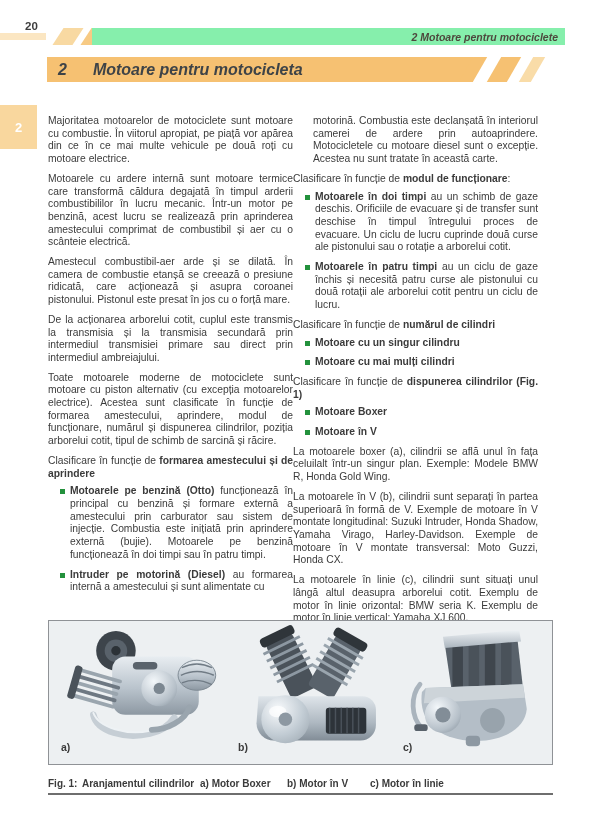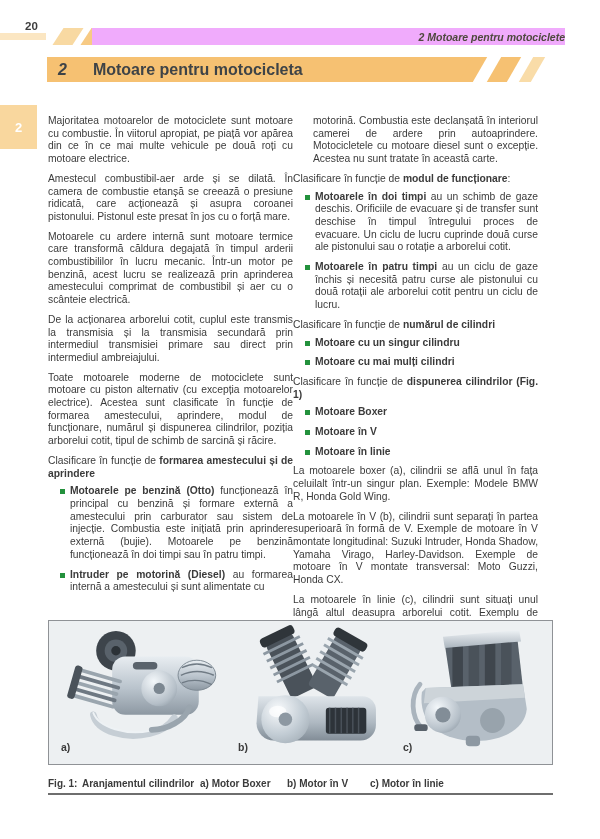--- a/index.html
+++ b/index.html
@@ -7,33 +7,33 @@
     position:relative; width:600px; height:839px; background:#ffffff;
     font-family:"Liberation Sans", sans-serif; color:#3b3b3b; overflow:hidden;
   }
 
   
   .page-num { position:absolute; left:25px; top:20px; font-size:11.5px; font-weight:bold; color:#3d3d3d; }
   .head-strip { position:absolute; left:0; top:33px; width:46px; height:7px; background:#fbe6c2; }
   .head-diag { position:absolute; left:58px; top:28px; width:20px; height:17px; background:#f8d9a2; transform:skewX(-33deg); }
   .head-slant { position:absolute; left:86px; top:28px; width:16px; height:17px; background:#f7ca84; transform:skewX(-33deg); }
   .head-bar {
-    position:absolute; left:92px; top:28px; width:473px; height:17px; background:#f0abfc;
-    display:flex; align-items:center; justify-content:flex-end; box-sizing:border-box;
+    position:absolute; left:92px; top:28px; width:473px; height:17px; background:#86efac;
+    display:flex; align-items:center; justify-content:flex-end; padding-right:7px; box-sizing:border-box;
   }
   .head-bar span { font-size:10.5px; font-weight:bold; font-style:italic; color:#4d483d; }
 
   
   .banner {
     position:absolute; left:47px; top:57px; width:426px; height:25px; background:#f6c172;
     display:flex; align-items:center;
   }
   .banner-end { position:absolute; left:466px; top:57px; width:14px; height:25px; background:#f6c172; transform:skewX(-30deg); }
   .banner .bnum { font-size:16px; font-weight:bold; font-style:italic; color:#3e4347; margin-left:11px; }
-  .banner .btitle { font-size:16px; font-weight:bold; color:#3e4347; margin-left:26px; }
+  .banner .btitle { font-size:16px; font-weight:bold; font-style:italic; color:#3e4347; margin-left:26px; }
   .stripe1 { position:absolute; left:494px; top:57px; width:20px; height:25px; background:#f6c172; transform:skewX(-30deg); }
   .stripe2 { position:absolute; left:526px; top:57px; width:12px; height:25px; background:#f9dca8; transform:skewX(-30deg); }
 
   
   .side-tab {
     position:absolute; left:0; top:105px; width:37px; height:44px; background:#f9d79e;
     display:flex; align-items:center; justify-content:center;
     color:#ffffff; font-size:13px; font-weight:bold;
   }
 
@@ -101,22 +101,22 @@
   <div class="stripe2"></div>
 
   <div class="side-tab">
     <span>2</span>
   </div>
 
   <div class="columns">
 
     <div class="col">
       <p>Majoritatea motoarelor de motociclete sunt motoare cu combustie. În viitorul apropiat, pe piață vor apărea din ce în ce mai multe vehicule pe două roți cu motoare electrice.</p>
+      <p>Motoarele cu ardere internă sunt motoare termice care transformă căldura degajată în timpul arderii combustibililor în lucru mecanic. Într-un motor pe benzină, acest lucru se realizează prin aprinderea amestecului comprimat de combustibil și aer cu o scânteie electrică.</p>
       <p>Amestecul combustibil-aer arde și se dilată. În camera de combustie etanșă se creează o presiune ridicată, care acționează și asupra coroanei pistonului. Pistonul este presat în jos cu o forță mare.</p>
-      <p>Motoarele cu ardere internă sunt motoare termice care transformă căldura degajată în timpul arderii combustibililor în lucru mecanic. Într-un motor pe benzină, acest lucru se realizează prin aprinderea amestecului comprimat de combustibil și aer cu o scânteie electrică.</p>
       <p>De la acționarea arborelui cotit, cuplul este transmis la transmisia și la transmisia secundară prin intermediul transmisiei primare sau direct prin intermediul ambreiajului.</p>
 
 
       <p>Toate motoarele moderne de motociclete sunt motoare cu piston alternativ (cu excepția motoarelor electrice). Acestea sunt clasificate în funcție de formarea amestecului, aprindere, modul de funcționare, numărul și dispunerea cilindrilor, poziția arborelui cotit, tipul de schimb de sarcină și răcire.</p>
 
       <p class="cls"><span>Clasificare în funcție de </span><span class="boldpart">formarea amestecului și de aprindere</span></p>
 
       <ul class="blist">
         <li>
           <span class="bsq"></span><span class="lead">Motoarele pe benzină (Otto)</span><span> funcționează în principal cu benzină și formare externă a amestecului prin carburator sau sistem de injecție. Combustia este inițiată prin aprindere externă (bujie). Motoarele pe benzină funcționează în doi timpi sau în patru timpi.</span>
@@ -153,23 +153,20 @@
       </ul>
 
       <p class="cls"><span>Clasificare în funcție de </span><span class="boldpart">dispunerea cilindrilor (Fig. 1)</span></p>
 
       <ul class="blist">
         <li>
           <span class="bsq"></span><span class="lead">Motoare Boxer</span>
         </li>
         <li>
           <span class="bsq"></span><span class="lead">Motoare în V</span>
-        </li>
-        <li>
-          <span class="bsq"></span><span class="lead">Motoare în linie</span>
         </li>
       </ul>
 
       <p>La motoarele boxer (a), cilindrii se află unul în fața celuilalt într-un singur plan. Exemple: Modele BMW R, Honda Gold Wing.</p>
       <p>La motoarele în V (b), cilindrii sunt separați în partea superioară în formă de V. Exemple de motoare în V montate longitudinal: Suzuki Intruder, Honda Shadow, Yamaha Virago, Harley-Davidson. Exemple de motoare în V montate transversal: Moto Guzzi, Honda CX.</p>
       <p>La motoarele în linie (c), cilindrii sunt situați unul lângă altul deasupra arborelui cotit. Exemplu de motor în linie orizontal: BMW seria K. Exemplu de motor în linie vertical: Yamaha XJ 600.</p>
     </div>
   </div>
 
   <div class="figure-box">

